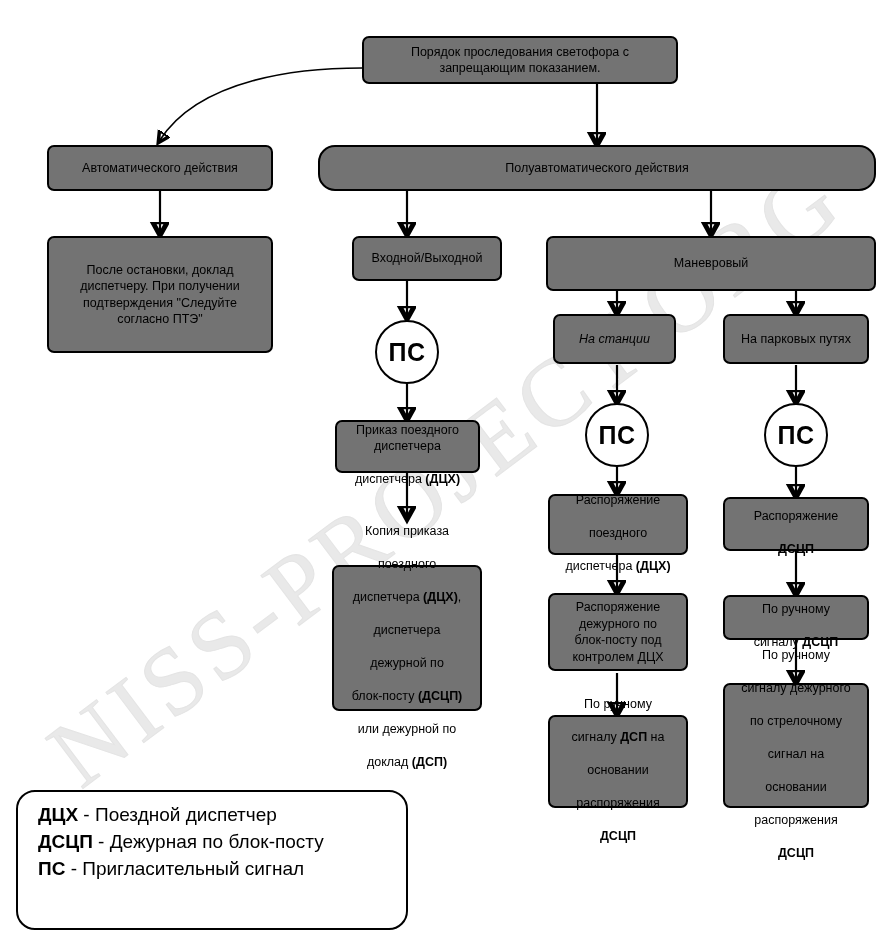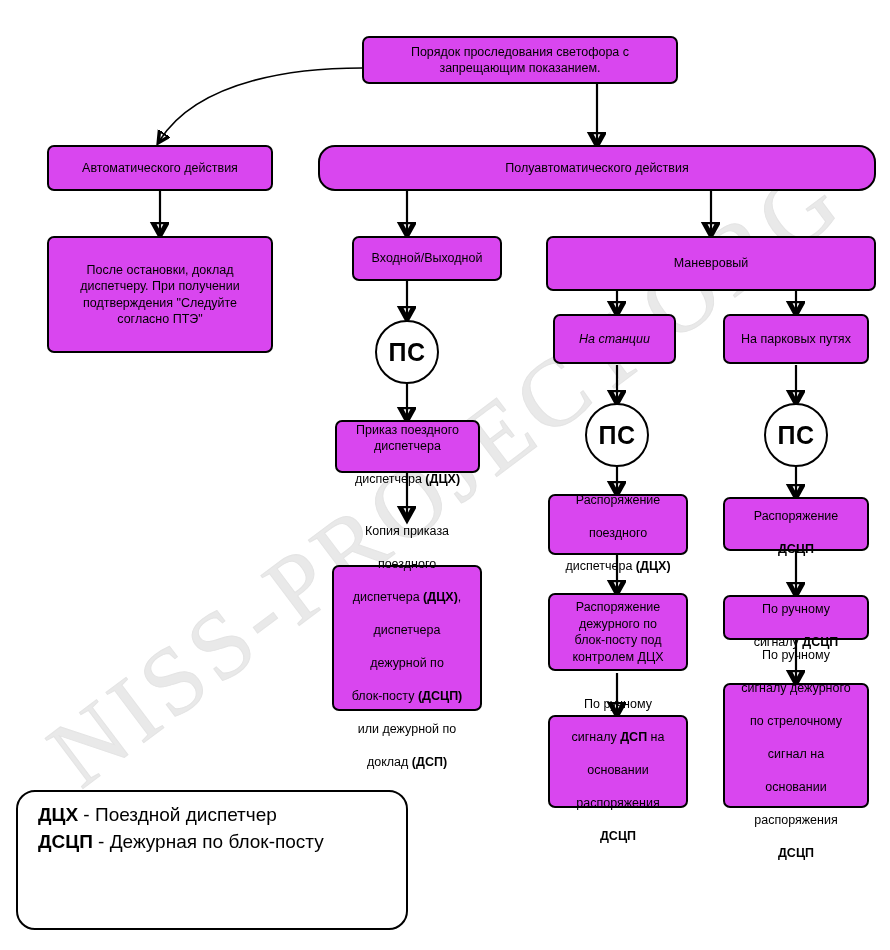--- a/index.html
+++ b/index.html
@@ -52,21 +52,21 @@
   #edges .thin {
     stroke-width: 1.6;
   }
 
   
   .node {
     position: absolute;
     box-sizing: border-box;
     border: 2px solid #000000;
     border-radius: 7px;
-    background: #d946ef;
+    background: #737373;
     display: flex;
     align-items: center;
     justify-content: center;
     text-align: center;
     padding: 4px 7px;
     z-index: 2;
     font-size: 12.5px;
     line-height: 1.32;
     color: #000000;
   }
@@ -291,15 +291,18 @@
     </span>
   </div>
 
   <div id="legend">
     <div class="legend-row">
       <span class="abbr">ДЦХ</span><span> - </span><span>Поездной диспетчер</span>
     </div>
     <div class="legend-row">
       <span class="abbr">ДСЦП</span><span> - </span><span>Дежурная по блок-посту</span>
     </div>
+    <div class="legend-row">
+      <span class="abbr">ПС</span><span> - </span><span>Пригласительный сигнал</span>
+    </div>
   </div>
 
 </div>
 
 </body></html>

